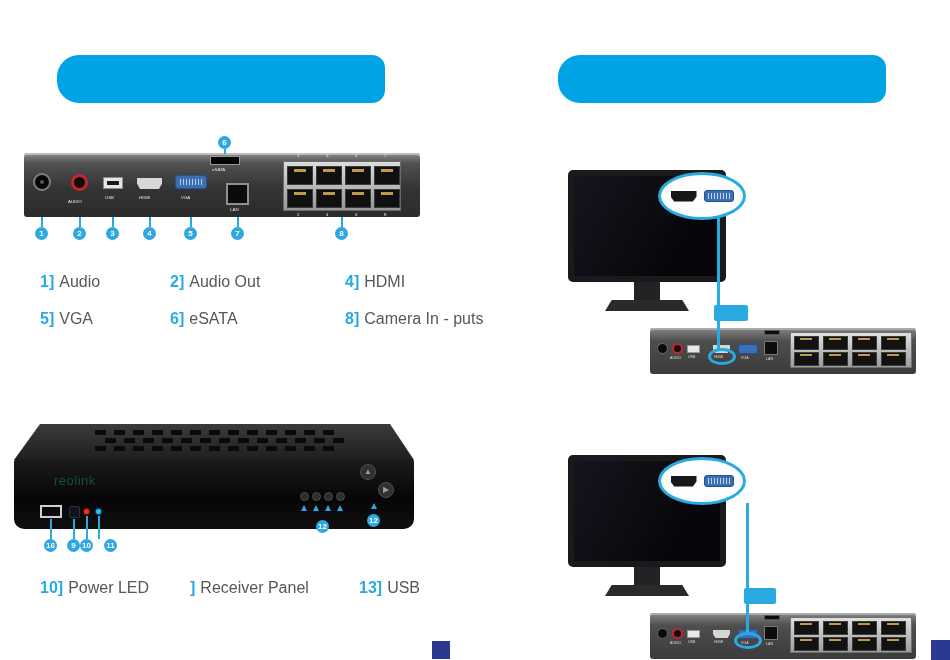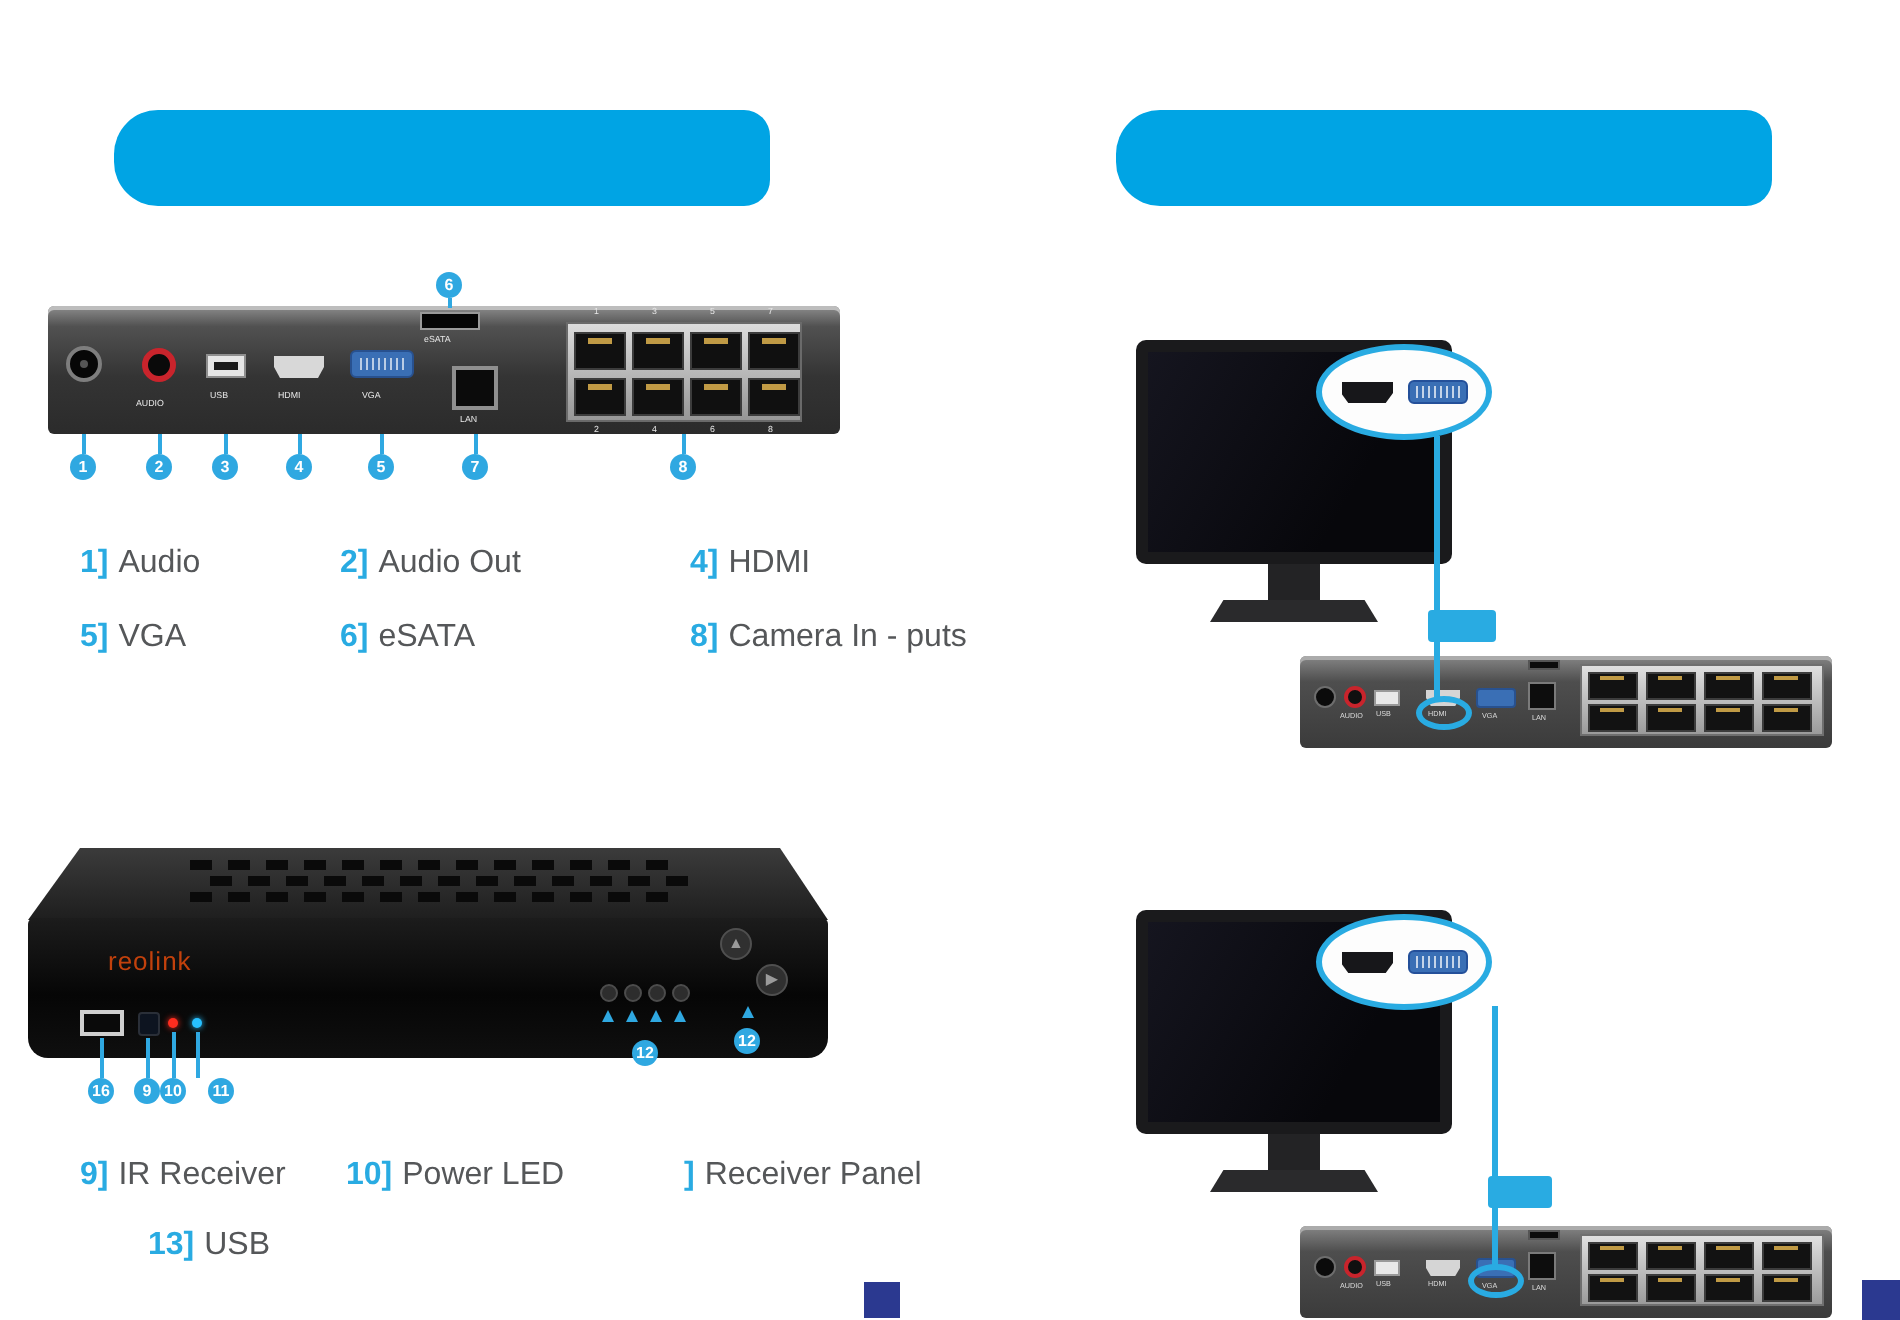--- a/index.html
+++ b/index.html
@@ -48,21 +48,21 @@
   .leg .ln { color:#29abe2; font-weight:bold; margin-right:5px; }
   .leg .ll { color:#555759; }
 
   
   .front-top { left:14px; top:424px; width:400px; height:36px;
     background:linear-gradient(180deg,#3b3b3b,#1e1e1e); clip-path:polygon(26px 0,376px 0,400px 36px,0 36px); }
   .vent { position:absolute; height:5px;
     background:repeating-linear-gradient(90deg,#0a0a0a 0 11px,transparent 11px 19px); }
   .front-face { left:14px; top:459px; width:400px; height:70px; border-radius:3px 3px 10px 10px;
     background:linear-gradient(180deg,#1c1c1c,#060606 55%,#0f0f0f); }
-  .logo { left:54px; top:473px; color:#c2410c; font-size:13px; letter-spacing:.5px; }
+  .logo { left:54px; top:473px; color:#14532d; font-size:13px; letter-spacing:.5px; }
   .f-usb { left:40px; top:505px; width:22px; height:13px; border:2px solid #cfcfcf; background:#0a0a0a; }
   .f-ir { left:69px; top:506px; width:11px; height:12px; background:#0d1420; border:1px solid #2a2f38; border-radius:2px; }
   .led { position:absolute; width:5px; height:5px; border-radius:50%; }
   .led-red { left:84px; top:509px; background:#ff2d1f; box-shadow:0 0 3px #ff2d1f; }
   .led-blue { left:96px; top:509px; background:#27c0ff; box-shadow:0 0 3px #27c0ff; }
   .btn-s { position:absolute; width:9px; height:9px; border-radius:50%; background:#2d2d2d; border:1px solid #4c4c4c; }
   .btn-r { position:absolute; width:16px; height:16px; border-radius:50%; background:#303030; border:1px solid #4f4f4f;
            color:#9a9a9a; font-size:8px; line-height:14px; text-align:center; }
 
   
@@ -199,21 +199,20 @@
   <div class="co" style="left:104px;top:539px;">11</div>
   <div class="uar" style="left:301px;top:505px;"></div>
   <div class="uar" style="left:313px;top:505px;"></div>
   <div class="uar" style="left:325px;top:505px;"></div>
   <div class="uar" style="left:337px;top:505px;"></div>
   <div class="co" style="left:316px;top:520px;">12</div>
   <div class="uar" style="left:371px;top:503px;"></div>
   <div class="co" style="left:367px;top:514px;">12</div>
 
   <div class="legend" style="left:40px;top:578px;width:540px;grid-template-columns:133px 152px auto;row-gap:15px;">
-    <div class="leg"><b class="ln">9]</b><span class="ll">IR Receiver</span></div>
     <div class="leg"><b class="ln">10]</b><span class="ll">Power LED</span></div>
     <div class="leg" style="padding-left:17px;"><b class="ln">]</b><span class="ll">Receiver Panel</span></div>
     <div class="leg" style="padding-left:34px;"><b class="ln">13]</b><span class="ll">USB</span></div>
   </div>
 
   <div class="m-bezel" style="left:568px;top:170px;">
     <div class="m-screen"></div>
   </div>
   <div class="m-neck" style="left:634px;top:282px;"></div>
   <div class="m-base" style="left:605px;top:300px;"></div>

